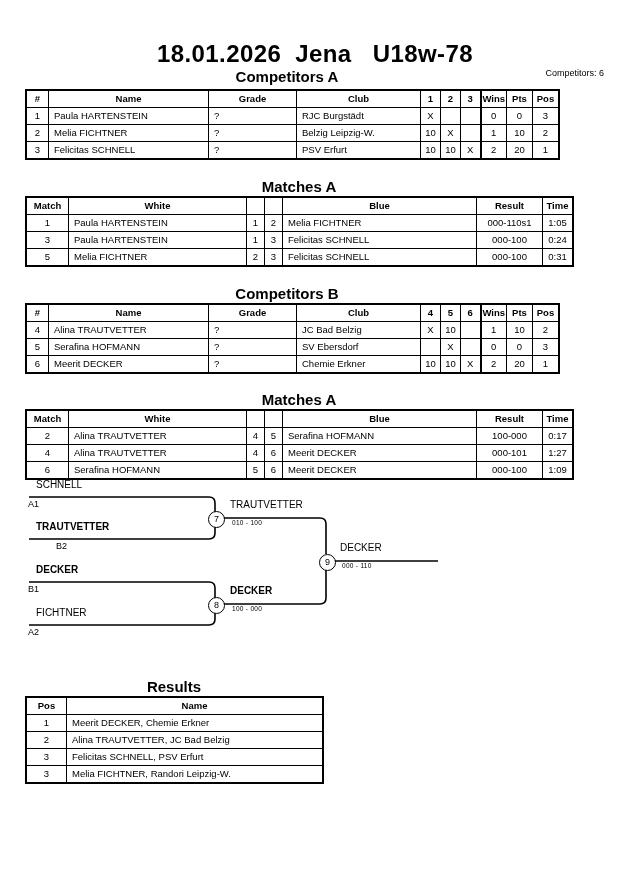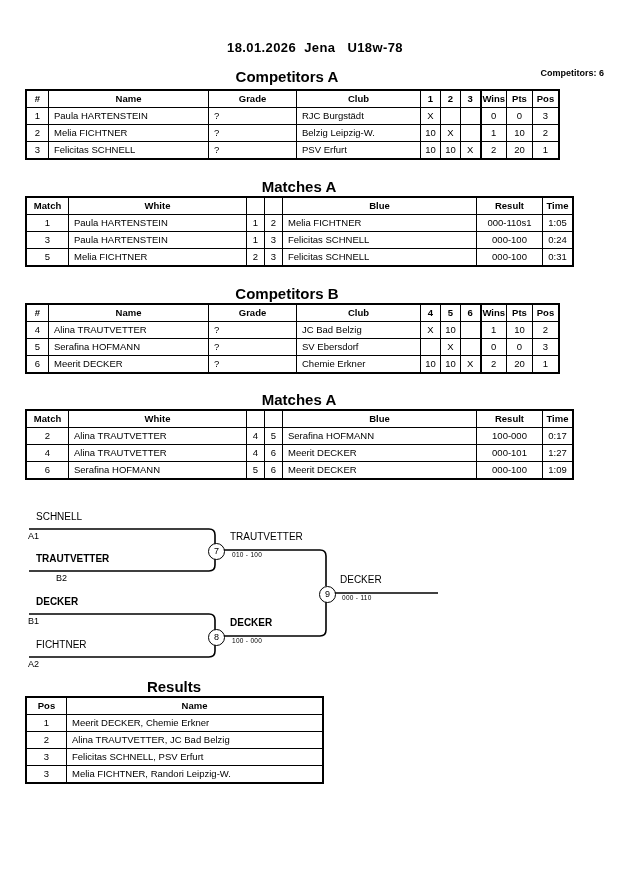--- a/index.html
+++ b/index.html
@@ -15,31 +15,31 @@
     color: #000000;
     overflow: hidden;
   }
 
   
   #doc-title {
     position: absolute;
     left: 0; right: 0;
     top: 40px;
     text-align: center;
-    font-size: 13px;
+    font-size: 24px;
     font-weight: bold;
     letter-spacing: 0.4px;
     white-space: pre;
   }
   #competitors-count {
     position: absolute;
     right: 26px;
     top: 68px;
     font-size: 9px;
-    font-weight: bold;
+    font-weight: normal;
     white-space: pre;
   }
 
   
   .section-caption {
     position: absolute;
     text-align: center;
     font-size: 15px;
     font-weight: bold;
     white-space: pre;
@@ -98,21 +98,21 @@
 
   
   .tbl-results { left: 26px; width: 296px; }
   .tbl-results col.r-pos  { width: 40px; }
   .tbl-results col.r-name { width: 256px; }
 
   
   #bracket {
     position: absolute;
     left: 0;
-    top: 502px;
+    top: 470px;
     width: 558px;
     height: 180px;
   }
   #bracket svg { position: absolute; left: 0; top: 0; }
   .bk-label {
     position: absolute;
     font-size: 10px;
     white-space: nowrap;
     line-height: 12px;
   }

